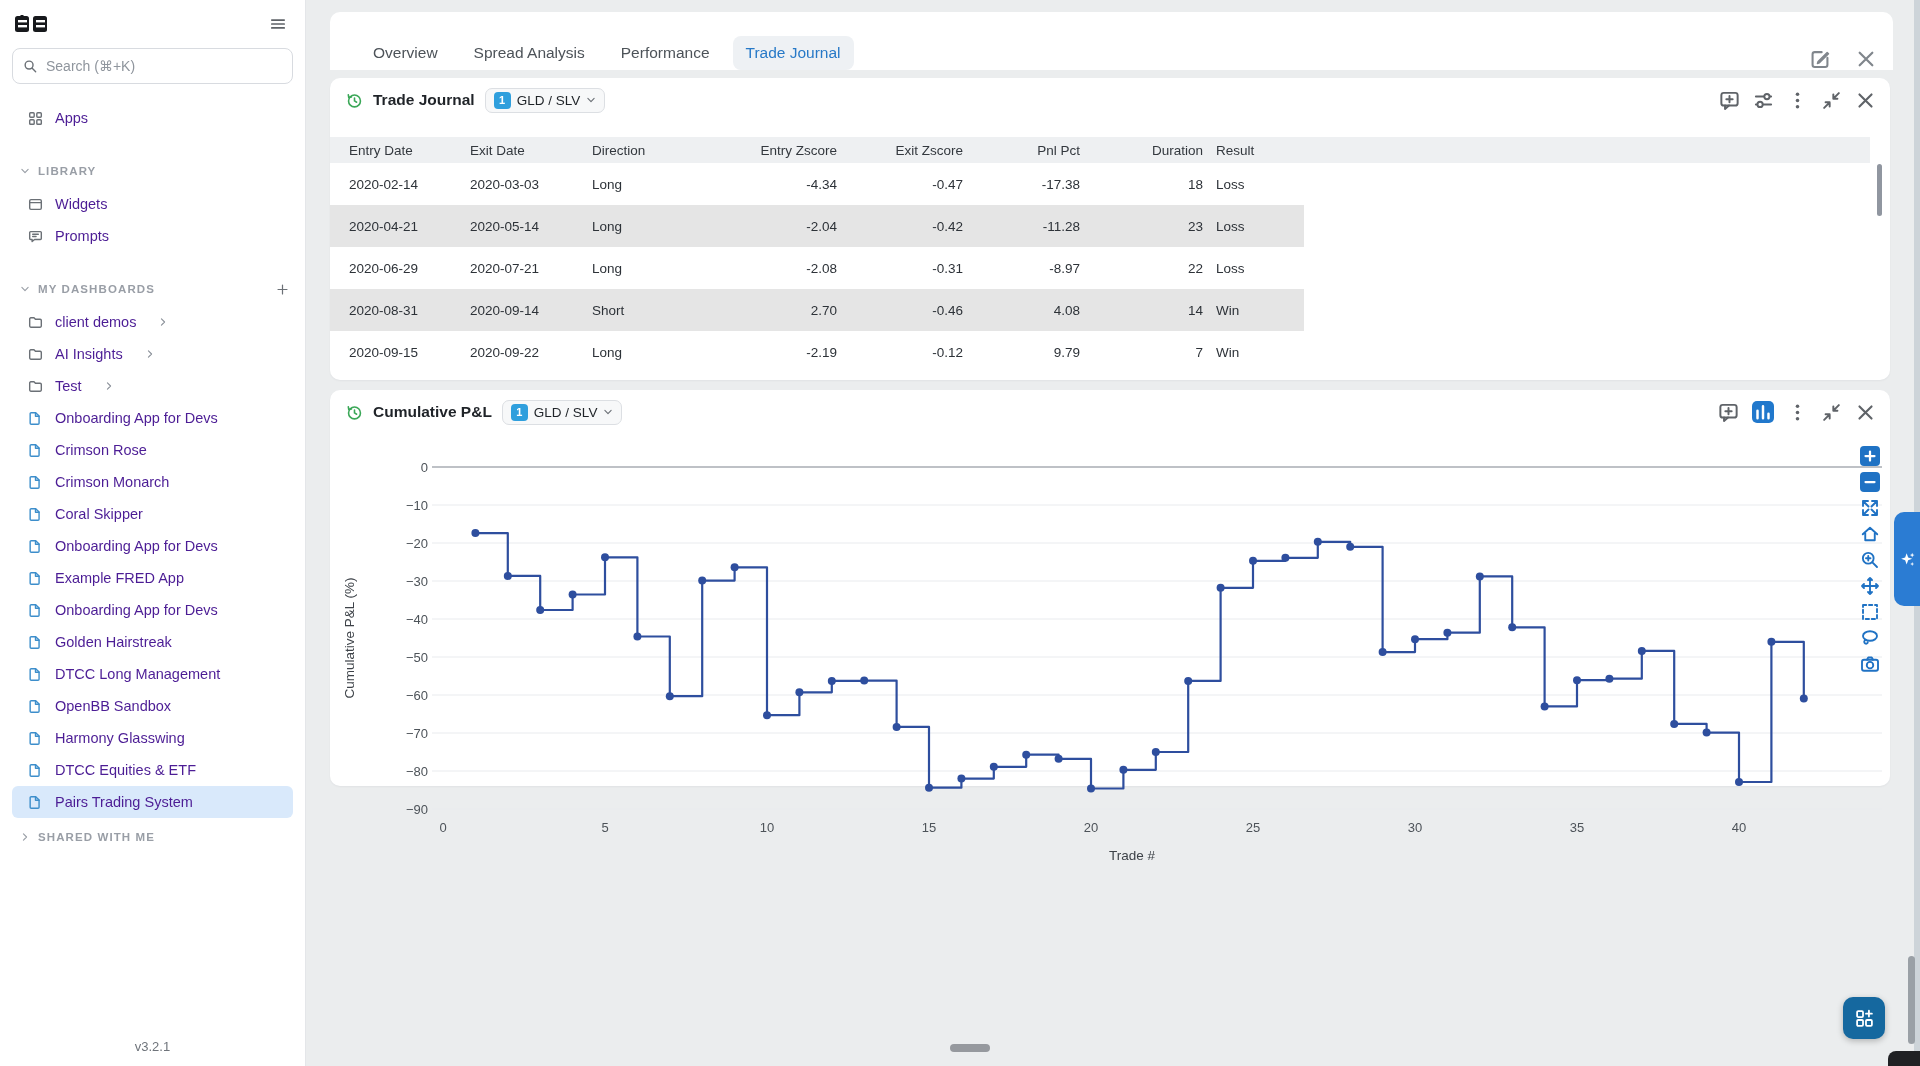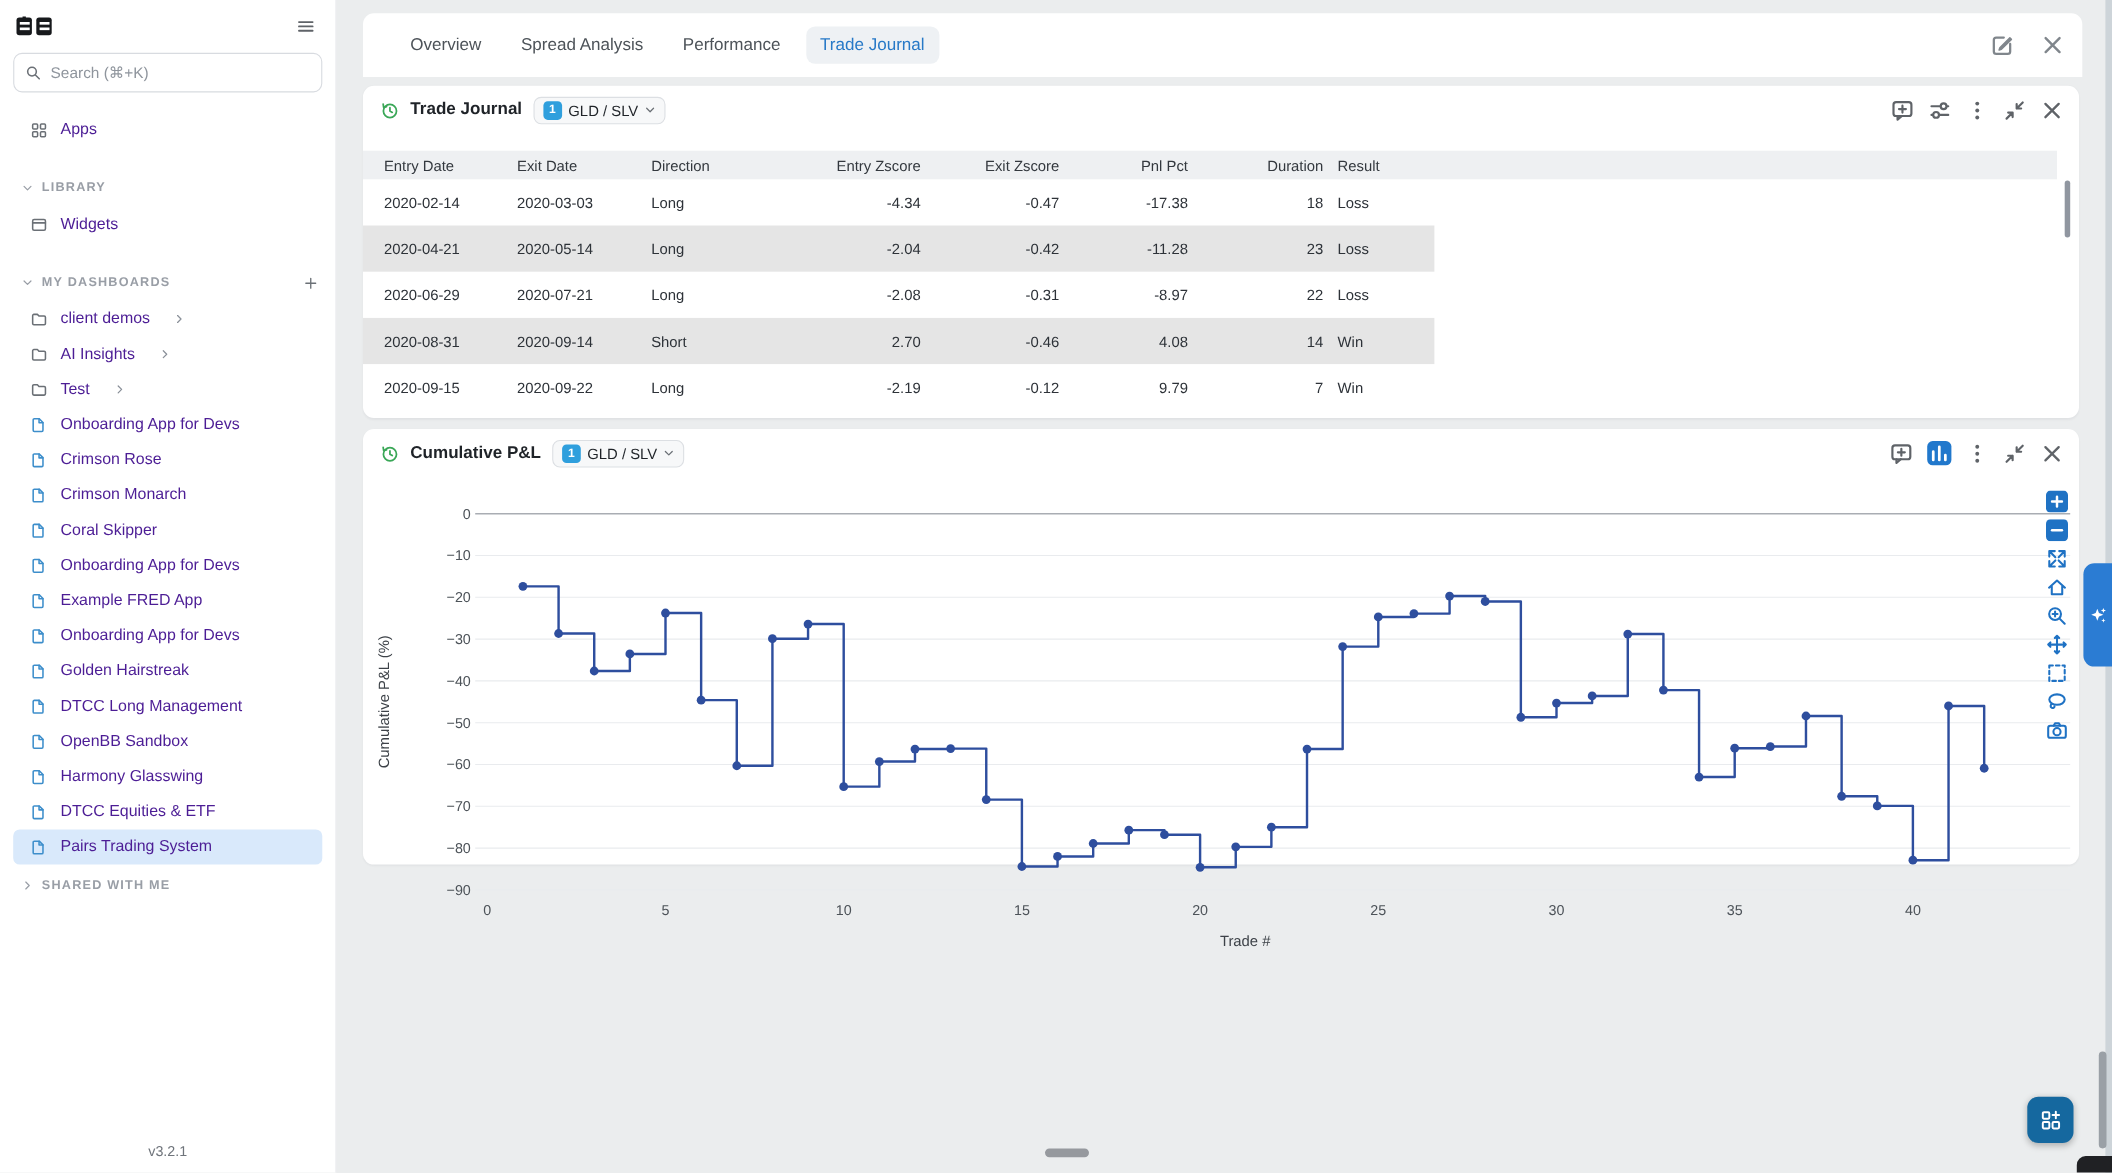--- a/index.html
+++ b/index.html
@@ -35,21 +35,21 @@
   .sb-section .spacer { flex:1; }
   .sb-section .plus { width:13px; height:13px; color:#6b7076; }
   .gap8 { height:8px; } .gap14 { height:14px; }
   .version { position:absolute; bottom:12px; left:0; width:100%;
     text-align:center; font-size:13px; color:#6f747b; }
 
   
   .main { position:absolute; left:307px; top:0; right:0; bottom:0; }
   .tabstrip { position:absolute; left:23px; right:27px; top:12px; height:58px;
     background:#fff; border-radius:10px 10px 0 0; display:flex;
-    align-items:center; padding:0 16px 0 30px; gap:10px; }
+    align-items:flex-end; padding:0 16px 0 30px; gap:10px; }
   .tab { font-size:15.5px; color:#4d5359; padding:8px 13px; border-radius:8px;
     cursor:pointer; white-space:nowrap; }
   .tab.active { color:#2779c7; background:#eef1f4; font-weight:500; }
   .tabstrip .spacer { flex:1; }
   .tabstrip .icon-btn { width:22px; height:22px; margin-left:14px; color:#80868c; }
 
   .card { position:absolute; left:23px; right:30px; background:#fff;
     border-radius:10px; box-shadow:0 1px 2px rgba(30,40,50,.05); }
   .card.tj { top:78px; height:302px; }
   .card.pnl { top:390px; height:396px; }
@@ -166,20 +166,29 @@
   </div>
   <div id="library-list">
       <div class="sb-item">
         <span class="ic">
           <svg xmlns="http://www.w3.org/2000/svg" fill="none" stroke="currentColor" stroke-width="1.5" stroke-linecap="round" stroke-linejoin="round" viewBox="0 0 16 16">
             <rect x="1.8" y="2.8" width="12.4" height="10.4" rx="1.4"></rect>
             <path d="M1.8 6h12.4"></path>
           </svg>
         </span>
         <span>Widgets</span>
+      </div>
+      <div class="sb-item">
+        <span class="ic">
+          <svg xmlns="http://www.w3.org/2000/svg" fill="none" stroke="currentColor" stroke-width="1.5" stroke-linecap="round" stroke-linejoin="round" viewBox="0 0 16 16">
+            <path d="M2.8 2.8h10.4c.6 0 1 .4 1 1v6.4c0 .6-.4 1-1 1H7l-2.6 2.2v-2.2H2.8c-.6 0-1-.4-1-1V3.8c0-.6.4-1 1-1z"></path>
+            <path d="M5 5.6h6M5 8h3.6"></path>
+          </svg>
+        </span>
+        <span>Prompts</span>
       </div>
     </div>
   <div class="gap14"></div>
   <div class="sb-section">
     <span class="ic">
         <svg xmlns="http://www.w3.org/2000/svg" fill="none" stroke="currentColor" stroke-width="1.8" stroke-linecap="round" stroke-linejoin="round" viewBox="0 0 16 16">
           <path d="M3 5.5 8 10.5 13 5.5"></path>
         </svg>
       </span>
     <span>MY DASHBOARDS</span>

